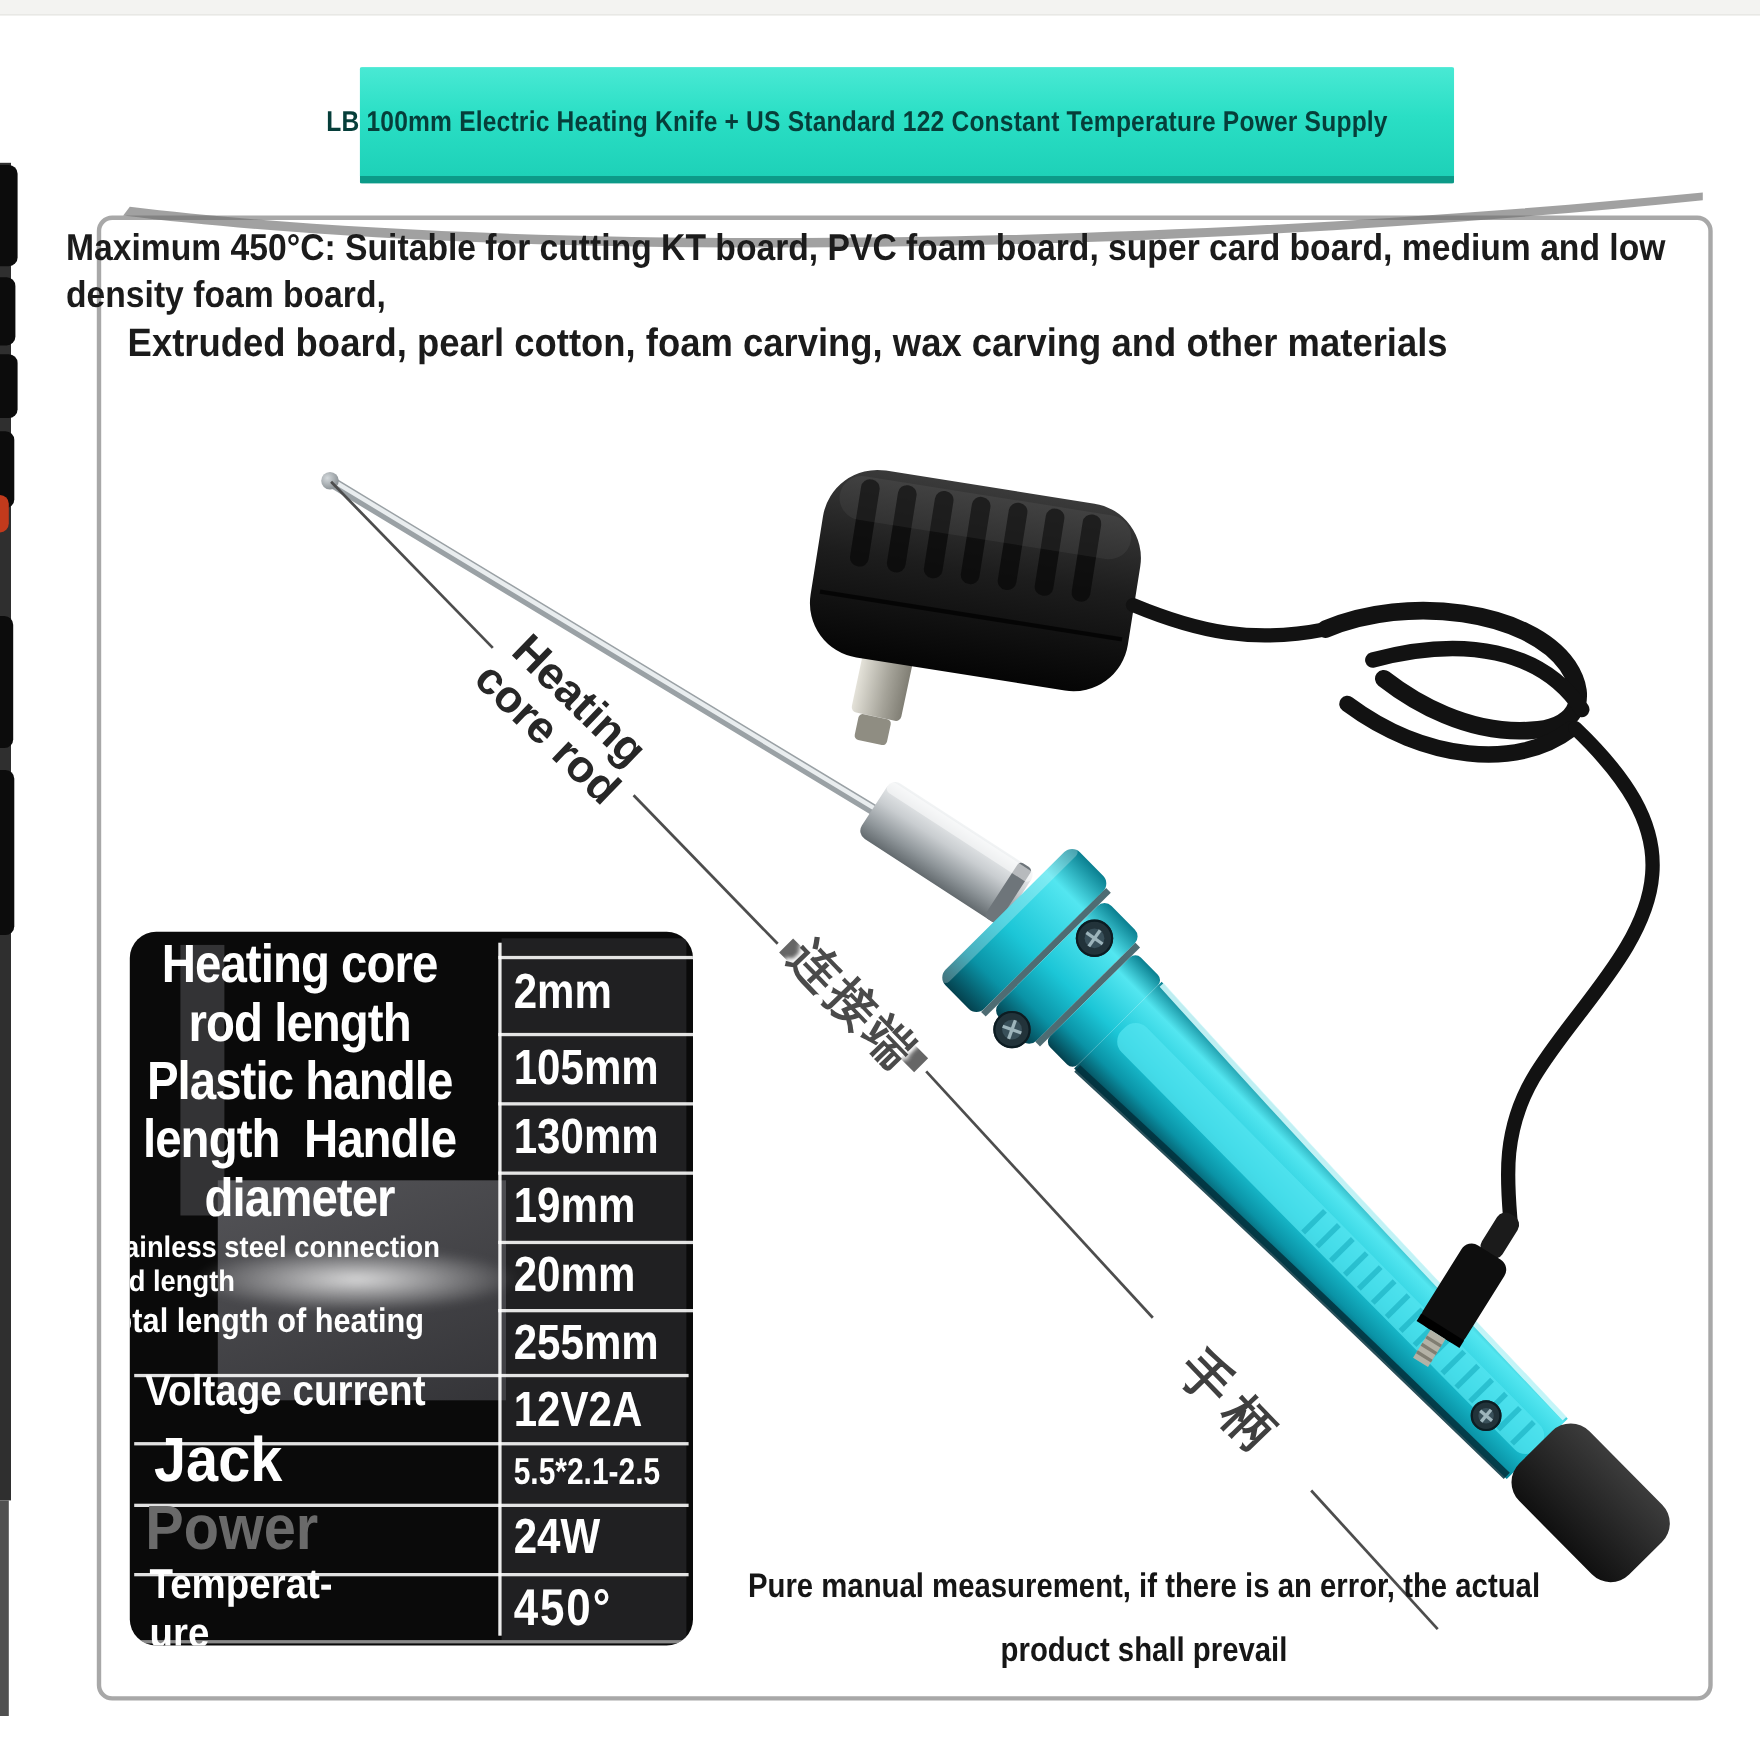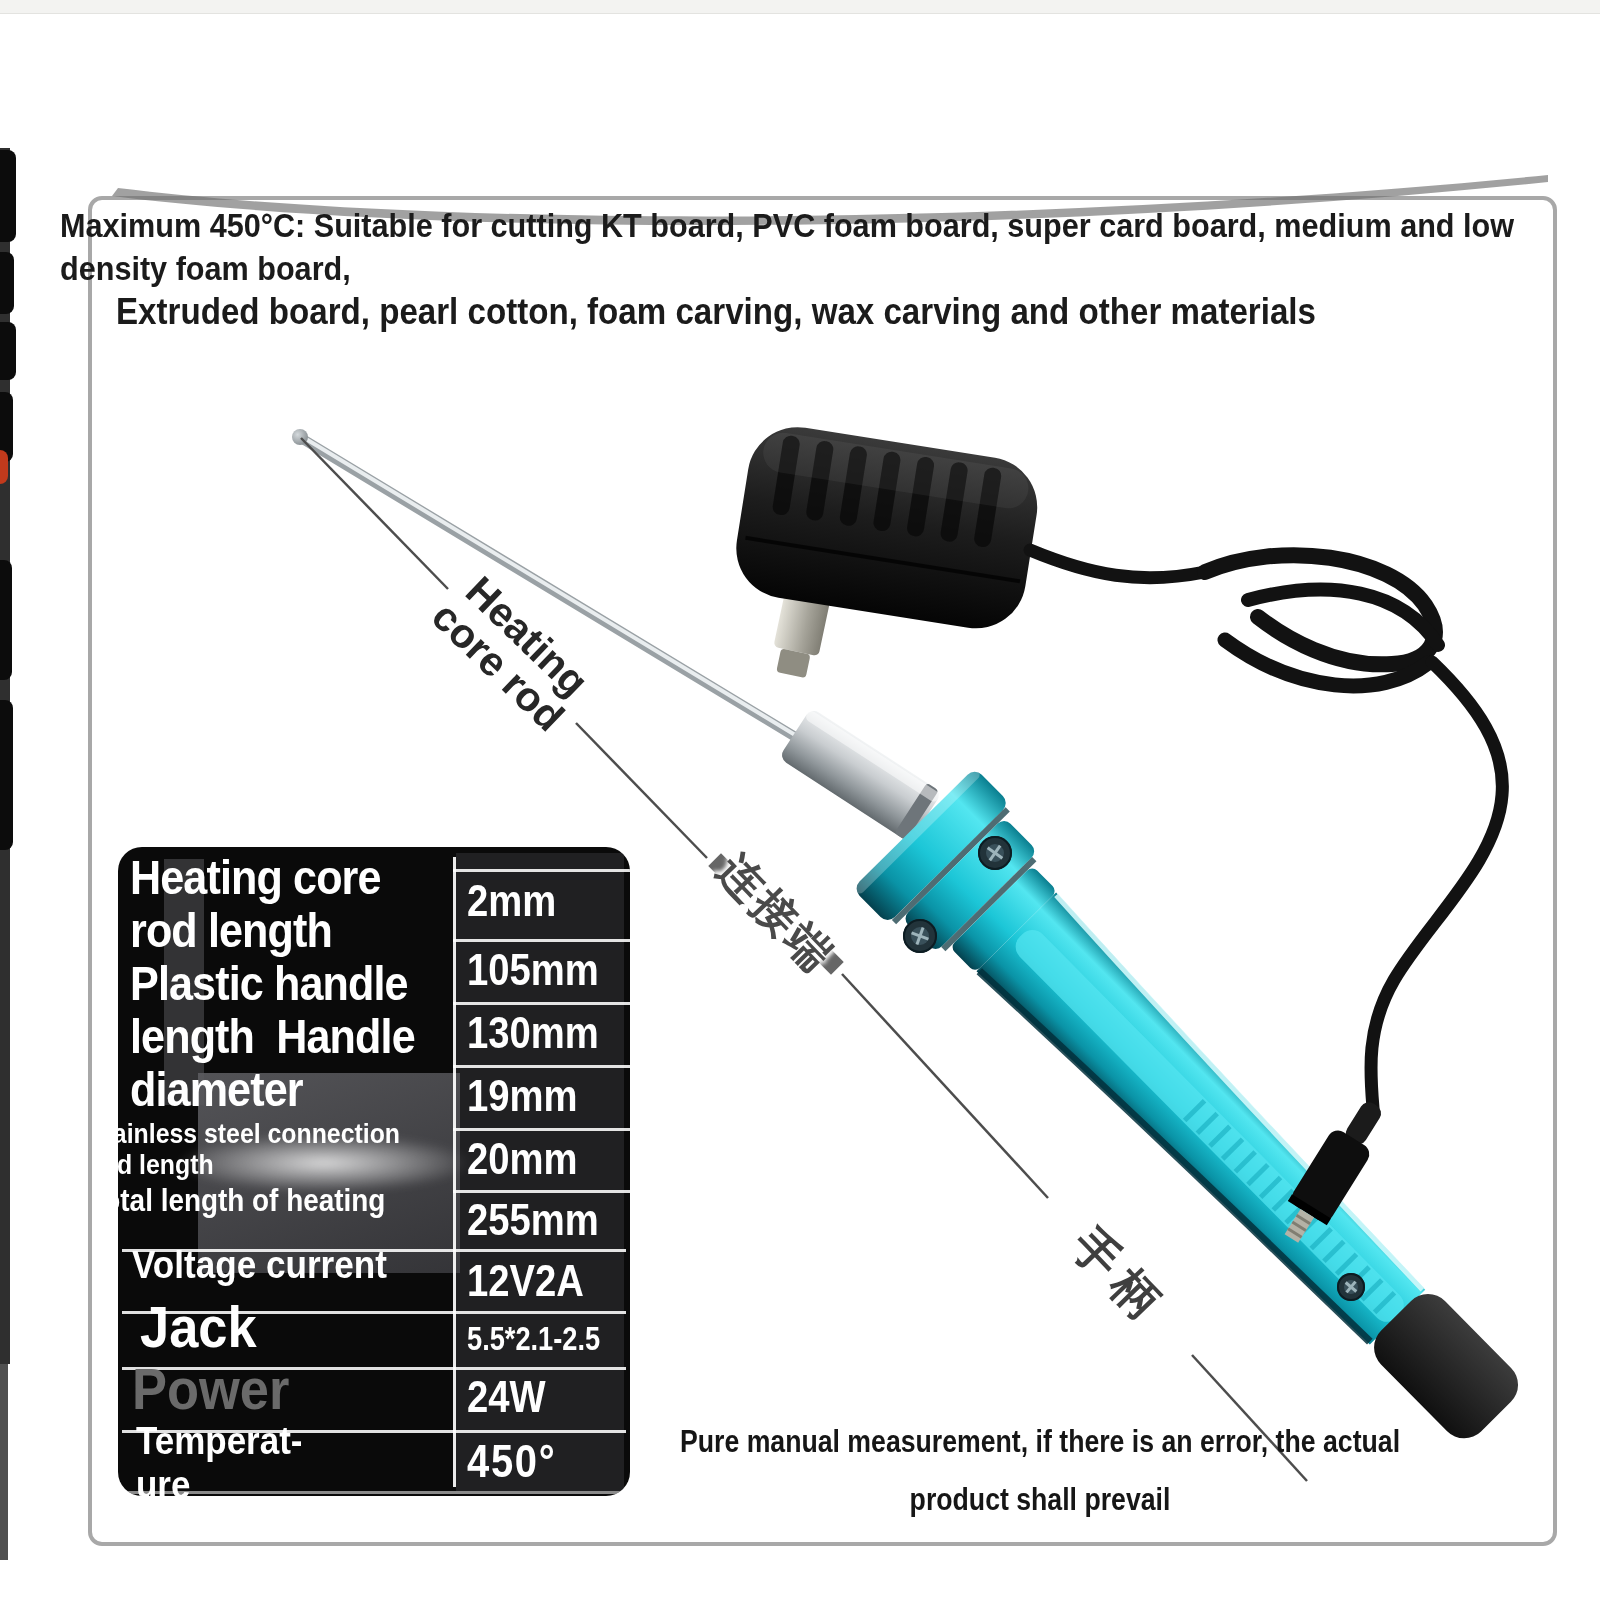--- a/index.html
+++ b/index.html
@@ -27,21 +27,21 @@
   .rot{position:absolute;z-index:3;font-weight:bold;white-space:nowrap;text-align:center;
        text-shadow:0 0 6px #fff,0 0 6px #fff,2px 2px 4px #fff,-2px -2px 4px #fff;}
   .rod-label{left:512px;top:652px;font-size:41px;line-height:1.02;color:#272727;
              transform:translate(-50%,-50%) rotate(44deg);}
   .conn-label{left:776px;top:914px;font-size:44px;color:#4a4a4a;letter-spacing:4px;
               transform:translate(-50%,-50%) rotate(46deg);}
   .handle-label{left:1119px;top:1277px;font-size:46px;color:#3f3f3f;letter-spacing:10px;
                 transform:translate(-50%,-50%) rotate(46deg);}
   
   .panel{position:absolute;left:118px;top:847px;width:512px;height:649px;background:#0a0a0a;
-         border-radius:24px;overflow:hidden;z-index:3;color:#fff;}
+         border-radius:24px;overflow:hidden;z-index:3;color:#fff;text-align:center;}
   .panel *{position:absolute;}
   .patch-strip{left:46px;top:12px;width:40px;height:246px;background:rgba(130,130,136,.35);}
   .patch-grey{left:80px;top:226px;width:262px;height:200px;
               background:linear-gradient(160deg,#5c5c60,#39393d);opacity:.9;}
   .patch-light{left:56px;top:286px;width:300px;height:60px;filter:blur(4px);
                background:radial-gradient(ellipse at center,rgba(255,255,255,.8),rgba(255,255,255,0) 70%);}
   .patch-col{left:338px;top:6px;width:168px;height:638px;background:rgba(86,86,92,.30);}
   .vdiv{left:335px;top:10px;width:3px;height:630px;background:rgba(255,255,255,.92);}
   .hpart{left:335px;width:177px;height:3px;background:rgba(255,255,255,.88);}
   .hfull{left:4px;width:504px;height:3px;background:rgba(255,255,255,.88);}
@@ -216,20 +216,23 @@
     <g stroke="#4d4d4d" stroke-width="2.5">
       <path d="M301,438 L448,589"></path>
       <path d="M576,723 L707,858"></path>
       <path d="M842,974 L1048,1198"></path>
       <path d="M1192,1355 L1307,1481"></path>
     </g>
     <rect x="712" y="857" width="18" height="18" fill="#666666" transform="rotate(45 721 866)"></rect>
     <rect x="822" y="953" width="18" height="18" fill="#666666" transform="rotate(45 831 962)"></rect>
   </svg>
 
+  <div class="banner">
+    <div class="banner-text">LB 100mm Electric Heating Knife + US Standard 122 Constant Temperature Power Supply</div>
+  </div>
 
   <div class="desc d1">Maximum 450°C: Suitable for cutting KT board, PVC foam board, super card board, medium and low</div>
   <div class="desc d2">density foam board,</div>
   <div class="desc d3">Extruded board, pearl cotton, foam carving, wax carving and other materials</div>
 
   <div class="rot rod-label">
     <span style="display:block">Heating</span>
     <span style="display:block">core rod</span>
   </div>
   <div class="rot conn-label">连接端</div>

